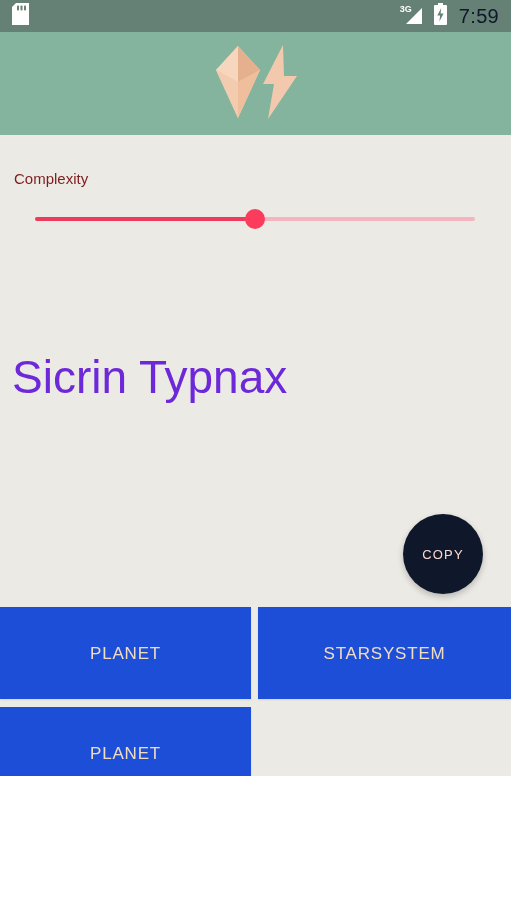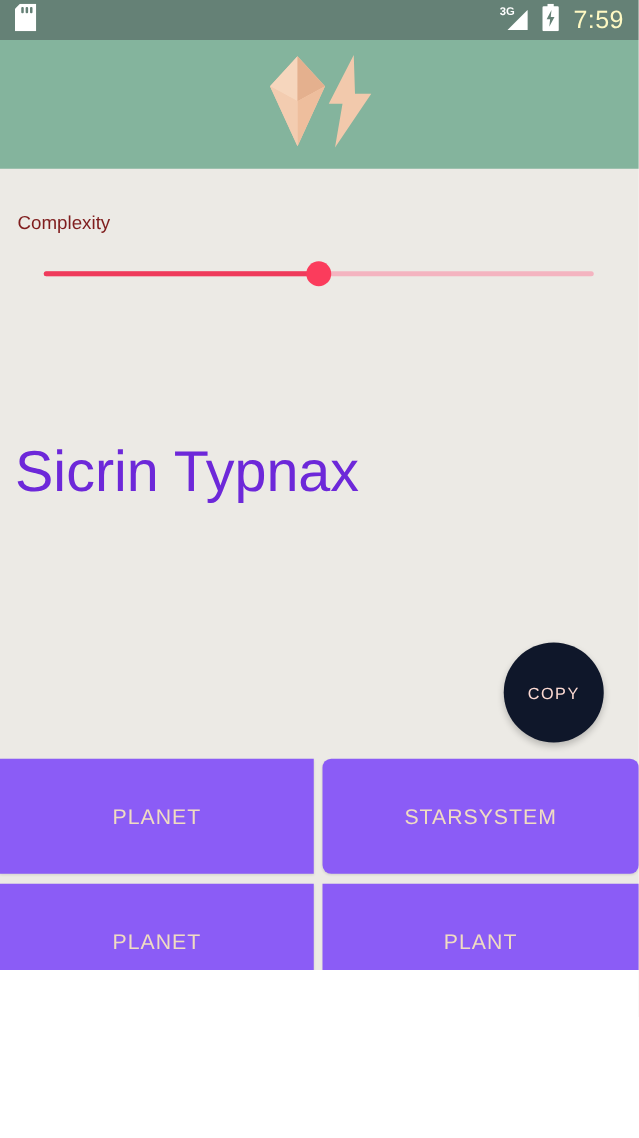--- a/index.html
+++ b/index.html
@@ -36,21 +36,21 @@
     display: flex;
     align-items: center;
   }
   #status-right {
     display: flex;
     align-items: center;
     gap: 9px;
   }
   .sb-icon { display: block; }
   #status-time {
-    color: #fef9c3;
+    color: #0f172a;
     font-size: 20px;
     letter-spacing: 0.3px;
     line-height: 1;
     margin-left: 2px;
   }
   #signal-wrap {
     position: relative;
     width: 24px;
     height: 20px;
   }
@@ -163,37 +163,37 @@
   
   #category-grid {
     position: absolute;
     left: 0;
     top: 607px;
     width: 511px;
     height: 194px;
   }
   .cat-btn {
     position: absolute;
-    background: #8b5cf6;
+    background: #1d4ed8;
     border: none;
     padding: 0;
     display: flex;
     align-items: center;
     justify-content: center;
     cursor: pointer;
     box-shadow: 0 1px 2px rgba(0,0,0,0.10);
   }
   .cat-btn-label {
     color: #F0DCC2;
     font-size: 17px;
     letter-spacing: 0.8px;
     line-height: 1;
   }
   #cat-btn-0 { left: 0;   top: 0;  width: 251px; height: 92px; }
-  #cat-btn-1 { left: 258px; top: 0;  width: 253px; height: 92px; border-radius: 7px; }
+  #cat-btn-1 { left: 258px; top: 0;  width: 253px; height: 92px; }
   #cat-btn-2 { left: 0;   top: 100px; width: 251px; height: 92px; }
   #cat-btn-3 { left: 258px; top: 100px; width: 253px; height: 92px; }
 
   
   #nav-bar {
     position: absolute;
     left: 0;
     top: 841px;
     width: 511px;
     height: 69px;
@@ -279,23 +279,20 @@
   <div id="category-grid">
     <button class="cat-btn" id="cat-btn-0">
       <span class="cat-btn-label">PLANET</span>
     </button>
     <button class="cat-btn" id="cat-btn-1">
       <span class="cat-btn-label">STARSYSTEM</span>
     </button>
     <button class="cat-btn" id="cat-btn-2">
       <span class="cat-btn-label">PLANET</span>
     </button>
-    <button class="cat-btn" id="cat-btn-3">
-      <span class="cat-btn-label">PLANT</span>
-    </button>
   </div>
 
   <div id="nav-bar">
     <div class="nav-btn">
       <svg width="30" height="30" viewBox="0 0 30 30">
         <path d="M20 6 L6 15 L20 24 Z" fill="none" stroke="#ffffff" stroke-width="2" stroke-linejoin="round"></path>
       </svg>
     </div>
     <div class="nav-btn">
       <svg width="30" height="30" viewBox="0 0 30 30">

